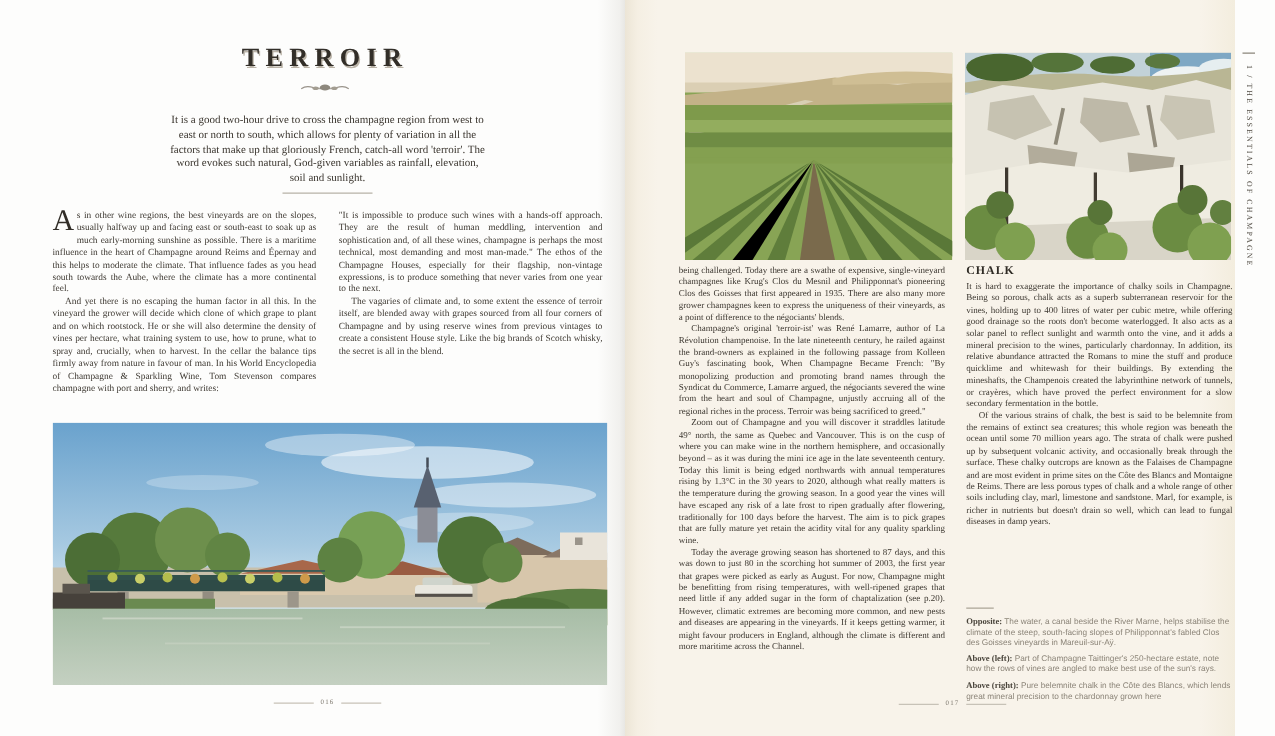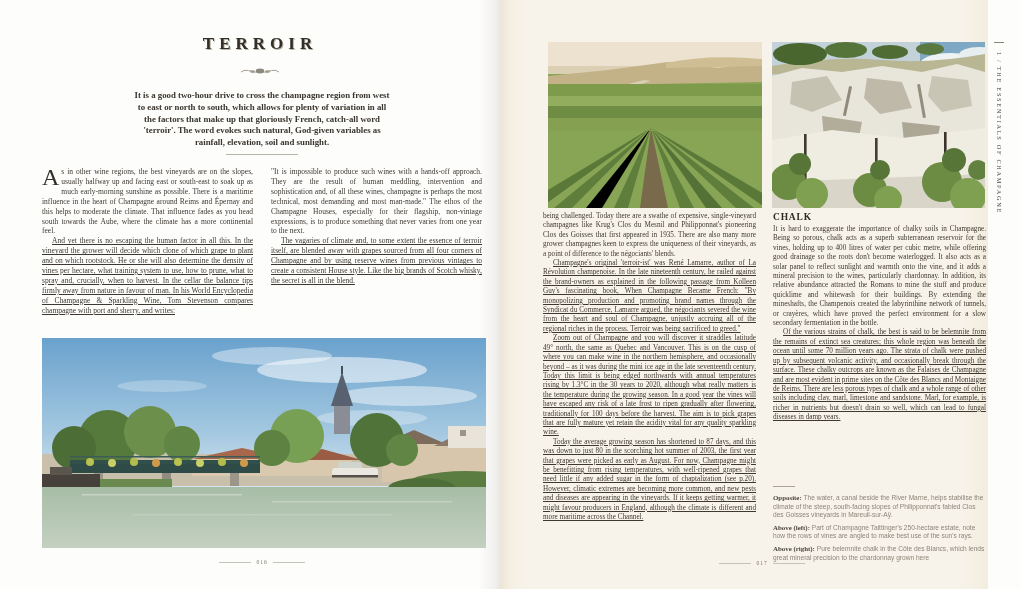--- a/index.html
+++ b/index.html
@@ -8,30 +8,30 @@
 
   
   .page-right-bg{position:absolute;left:500px;top:0;width:488px;height:589px;
     background:linear-gradient(90deg,#ece5d6 0px,#f5efe3 10px,#f8f3ea 26px,#f8f3ea 460px,#f3edde 488px);}
   .gutter-shadow{position:absolute;left:478px;top:0;width:22px;height:589px;
     background:linear-gradient(90deg,rgba(80,70,50,0) 0%,rgba(80,70,50,0.07) 80%,rgba(80,70,50,0.12) 100%);}
 
   
   .page-left{position:absolute;left:30px;top:0;width:460px;height:589px;}
   .page-title{position:absolute;top:34px;left:0;width:460px;text-align:center;
-    font-weight:bold;font-size:17px;letter-spacing:5px;color:#322e28;
+    font-weight:bold;font-size:21px;letter-spacing:5px;color:#322e28;
     text-shadow:1px 1px 0 rgba(180,172,158,0.9);}
   .ornament{position:absolute;top:64px;left:0;width:460px;text-align:center;}
   .intro{position:absolute;top:90px;left:104px;width:256px;text-align:center;
-    font-weight:bold;font-size:8.8px;line-height:11.8px;color:#3a352e;}
+    font-weight:normal;font-size:8.8px;line-height:11.8px;color:#3a352e;}
   .intro-divider{position:absolute;top:154px;left:196px;width:72px;height:1px;background:#b7b2a6;}
   .lcols{position:absolute;top:167px;left:12px;width:440px;height:168px;display:flex;gap:18px;overflow:hidden;}
   .lcol{flex:1;}
   .body-text p{margin:0;font-size:7.5px;line-height:9.9px;text-align:justify;color:#3d3831;}
-  .body-text p + p{text-indent:10px;margin-top:0;text-decoration:underline;}
+  .body-text p + p{text-indent:10px;margin-top:0;}
   .dropcap{float:left;font-size:24px;line-height:19px;padding:1px 2px 0 0;color:#322e28;font-weight:normal;}
 
   .canal-photo{position:absolute;top:338px;left:12px;width:444px;height:210px;overflow:hidden;}
 
   .pageno{position:absolute;display:flex;align-items:center;justify-content:center;gap:5px;
     font-size:5.5px;letter-spacing:1px;color:#7d786e;}
   .pageno .rule{display:inline-block;width:32px;height:1px;background:#c7c2b7;}
   .pageno-left{top:559px;left:132px;width:200px;}
   .pageno-right{top:560px;left:662px;width:200px;}
 

